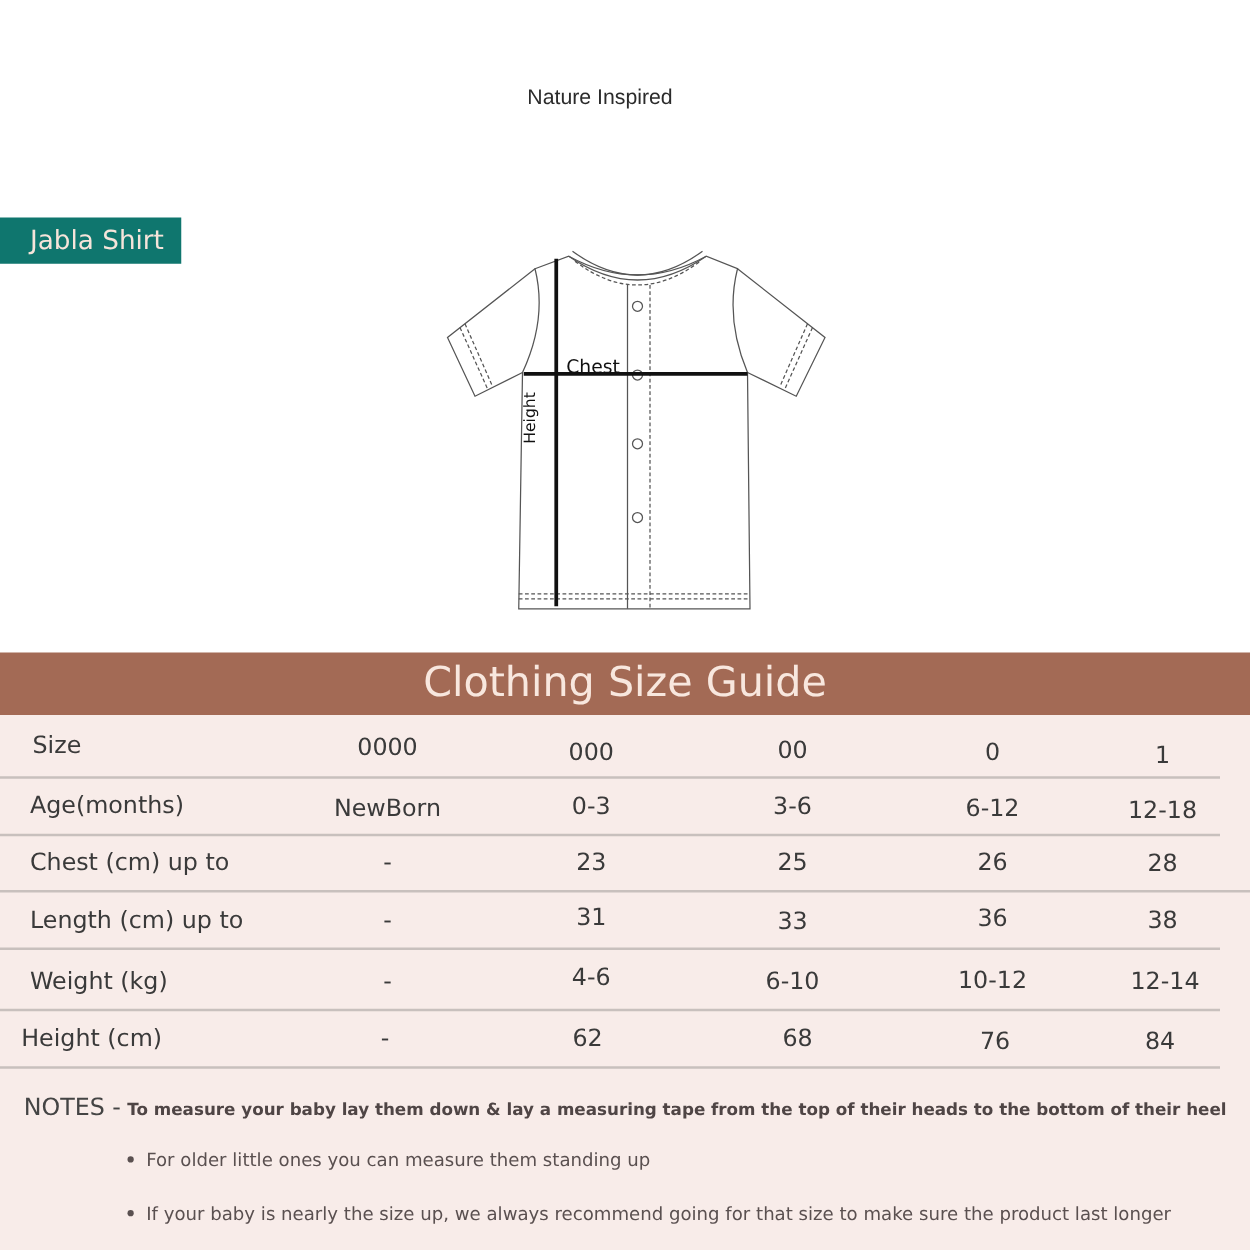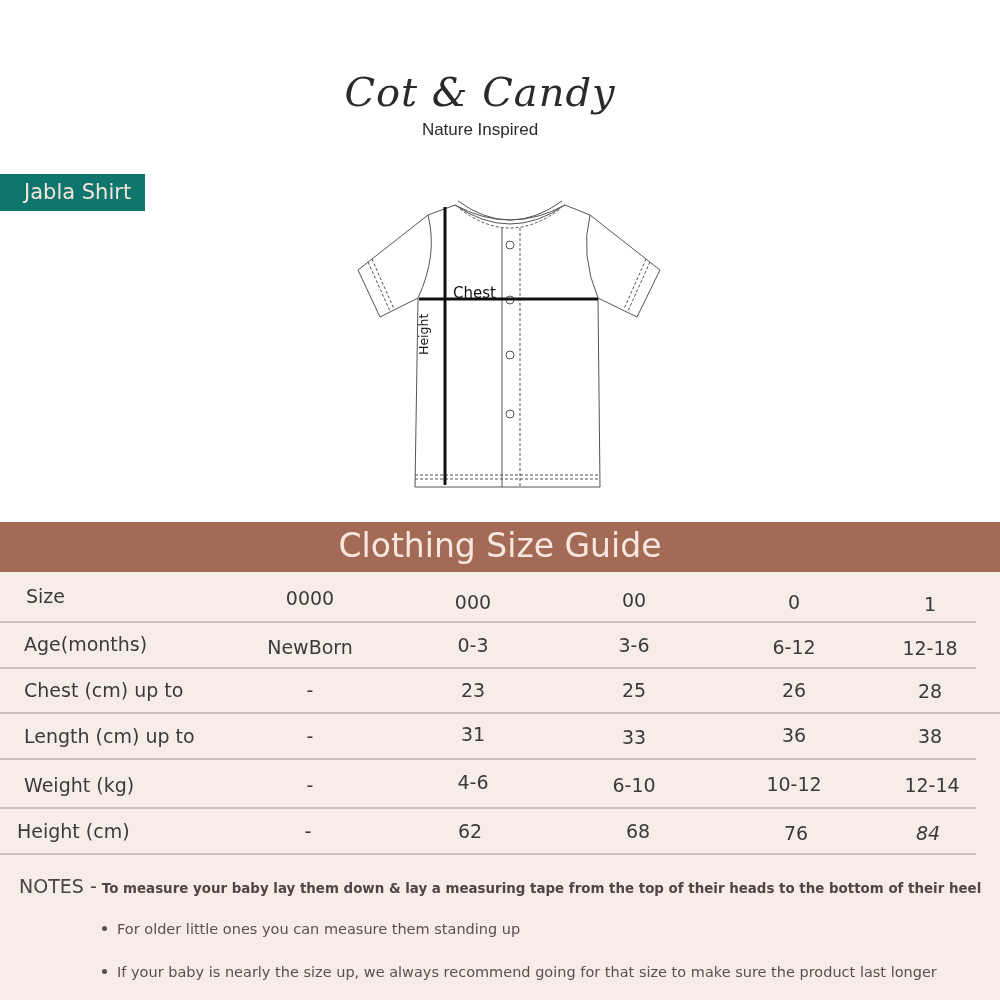--- a/index.html
+++ b/index.html
@@ -17,21 +17,20 @@
   .notes { position:absolute; left:19px; top:875px; width:981px; font-family:"DejaVu Sans", sans-serif; color:#4a4040; white-space:nowrap; }
   .notes .head { font-size:19px; color:#444; }
   .notes .lead { font-size:13.4px; font-weight:bold; color:#4f4545; }
   .bullet { position:absolute; left:102px; font-family:"DejaVu Sans", sans-serif; font-size:14.5px; color:#5a5050; white-space:nowrap; }
   .bullet .dot { display:inline-block; width:5px; height:5px; border-radius:50%; background:#5a5050; margin-right:10px; vertical-align:middle; position:relative; top:-2px; }
 </style>
 </head>
 <body>
 
 <div class="logo">
-  <div class="logo-script">Cot &amp; Candy</div>
   <div class="logo-tag">Nature Inspired</div>
 </div>
 
 <div class="tag">Jabla Shirt</div>
 
 <div class="shirt">
   <svg width="320" height="300" viewBox="0 0 320 300">
     <g fill="none" stroke="#555" stroke-width="1">
 
       <path d="M78 20 L105 10 Q160 40 215 10 L240 20 Q230 60 248 103 L250 292 L65 292 L68 103 Q88 60 78 20 Z"></path>
@@ -115,21 +114,21 @@
   <div class="cell" style="left:724px;top:13px;">10-12</div>
   <div class="cell" style="left:862px;top:14px;">12-14</div>
 </div>
 
 <div class="row" style="top:809px;height:44px;">
   <div class="cell label" style="left:17px;top:11px;">Height (cm)</div>
   <div class="cell" style="left:238px;top:11px;">-</div>
   <div class="cell" style="left:400px;top:11px;">62</div>
   <div class="cell" style="left:568px;top:11px;">68</div>
   <div class="cell" style="left:726px;top:13px;">76</div>
-  <div class="cell" style="left:858px;top:13px;font-style:italic;">84</div>
+  <div class="cell" style="left:858px;top:13px;">84</div>
 </div>
 
 <div class="notes">
   <span class="head">NOTES -</span>
   <span class="lead">To measure your baby lay them down &amp; lay a measuring tape from the top of their heads to the bottom of their heel</span>
 </div>
 
 <div class="bullet" style="top:921px;">
   <span class="dot"></span><span>For older little ones you can measure them standing up</span>
 </div>

